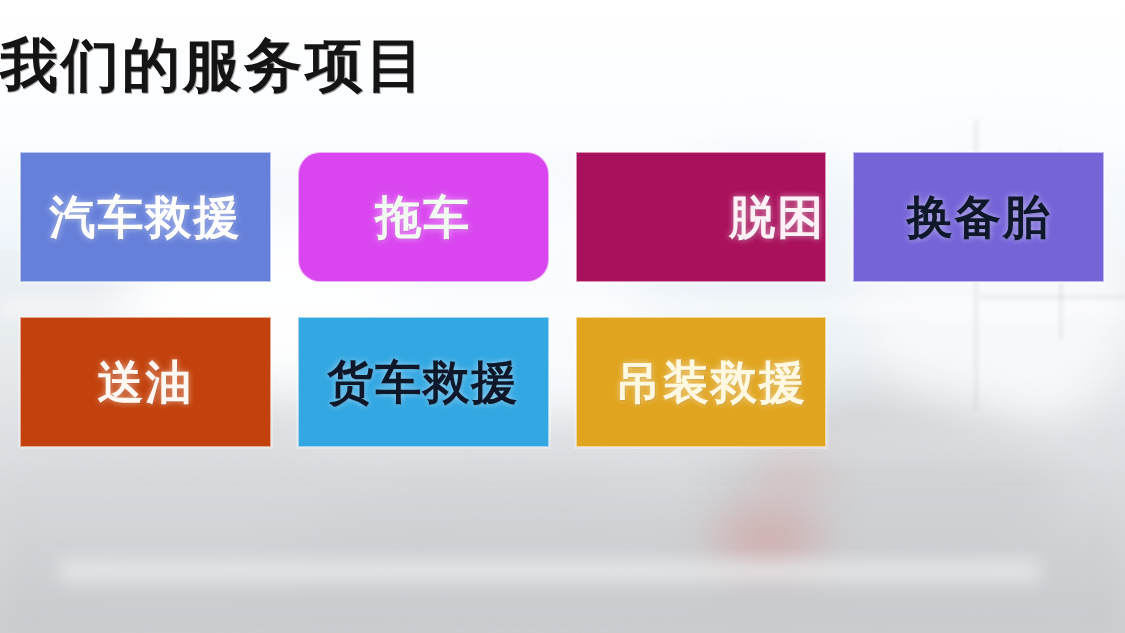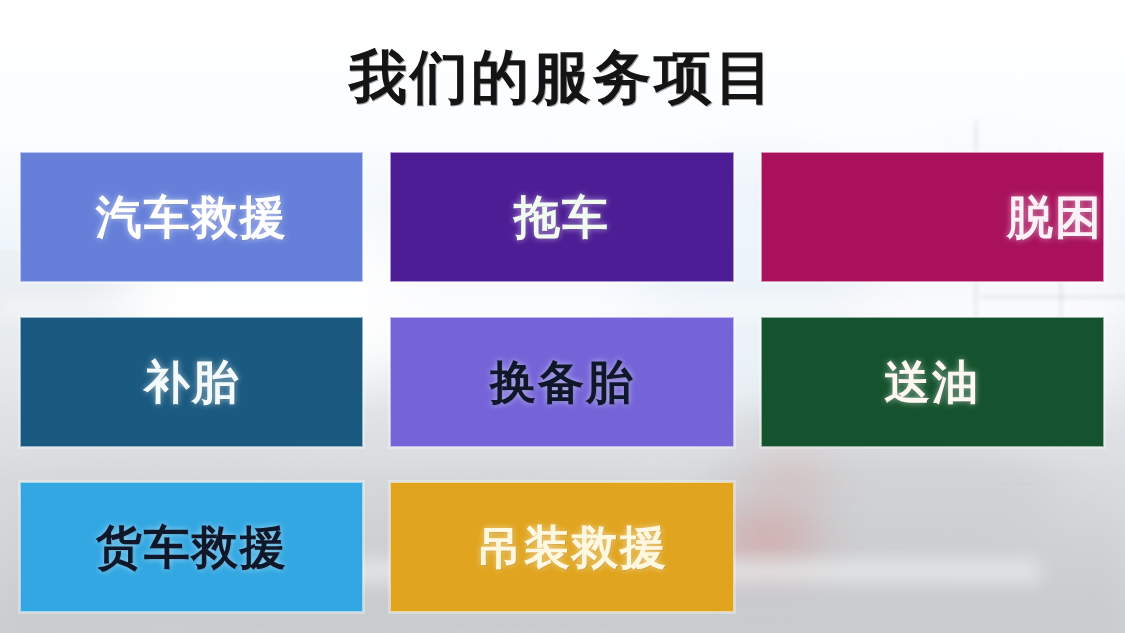--- a/index.html
+++ b/index.html
@@ -85,46 +85,46 @@
     background: rgba(170,176,182,0.35);
     filter: blur(2px);
   }
   .hairline-1 { left: 975px; top: 120px; width: 2px;  height: 290px; }
   .hairline-2 { left: 1060px;top: 150px; width: 2px;  height: 190px; }
   .hairline-3 { left: 980px; top: 296px; width: 145px;height: 2px; }
 
   
   .title-wrap {
     position: absolute;
-    top: 12px; left: 0; right: 0;
+    top: 0; left: 0; right: 0;
     height: 130px;
     display: flex;
     align-items: center;
-    justify-content: center;
+    justify-content: flex-start;
   }
   .poster-title {
     font-family: "DejaVu Sans", "Liberation Sans", sans-serif;
     font-size: 58px;
     font-weight: 700;
     letter-spacing: 3px;
     color: #141414;
     line-height: 1;
     white-space: nowrap;
     text-shadow: 1px 1px 0 rgba(0,0,0,0.35);
   }
 
   
   .grid {
     position: absolute;
     left: 20px;
     top: 152px;
     width: 1084px;
     height: 460px;
     display: grid;
-    grid-template-columns: repeat(3, 1fr);
+    grid-template-columns: repeat(4, 1fr);
     grid-template-rows: repeat(3, 1fr);
     column-gap: 27px;
     row-gap: 35px;
   }
   .tile {
     position: relative;
     display: flex;
     align-items: center;
     justify-content: center;
     box-sizing: border-box;
@@ -170,37 +170,34 @@
   <div class="title-wrap">
     <h1 class="poster-title" style="color: rgb(20, 20, 20);">我们的服务项目</h1>
   </div>
 
   <div class="grid">
 
     <div class="tile" style="background-color: rgb(102, 128, 218);">
       <span class="tile-label" style="color: rgb(255, 255, 255);">汽车救援</span>
     </div>
 
-    <div class="tile" style="background-color: #4c1d95;">
+    <div class="tile" style="background-color: #d946ef; border-radius: 22px;">
       <span class="tile-label" style="color: rgb(242, 251, 242);">拖车</span>
     </div>
 
     <div class="tile" style="background-color: rgb(169, 17, 92); justify-content: flex-end;">
       <span class="tile-label" style="color: rgb(253, 240, 246);">脱困</span>
     </div>
 
-    <div class="tile" style="background-color: rgb(26, 90, 128);">
-      <span class="tile-label" style="color: rgb(244, 251, 255);">补胎</span>
-    </div>
 
     <div class="tile" style="background-color: rgb(116, 100, 216);">
       <span class="tile-label" style="color: #0f172a;">换备胎</span>
     </div>
 
-    <div class="tile" style="background-color: #14532d;">
+    <div class="tile" style="background-color: #c2410c;">
       <span class="tile-label" style="color: rgb(255, 248, 242);">送油</span>
     </div>
 
 
     <div class="tile" style="background-color: rgb(50, 167, 226);">
       <span class="tile-label" style="color: #0f172a;">货车救援</span>
     </div>
 
     <div class="tile" style="background-color: rgb(224, 164, 30); padding-left: 20px;">
       <span class="tile-label" style="color: rgb(255, 248, 224);">吊装救援</span>

